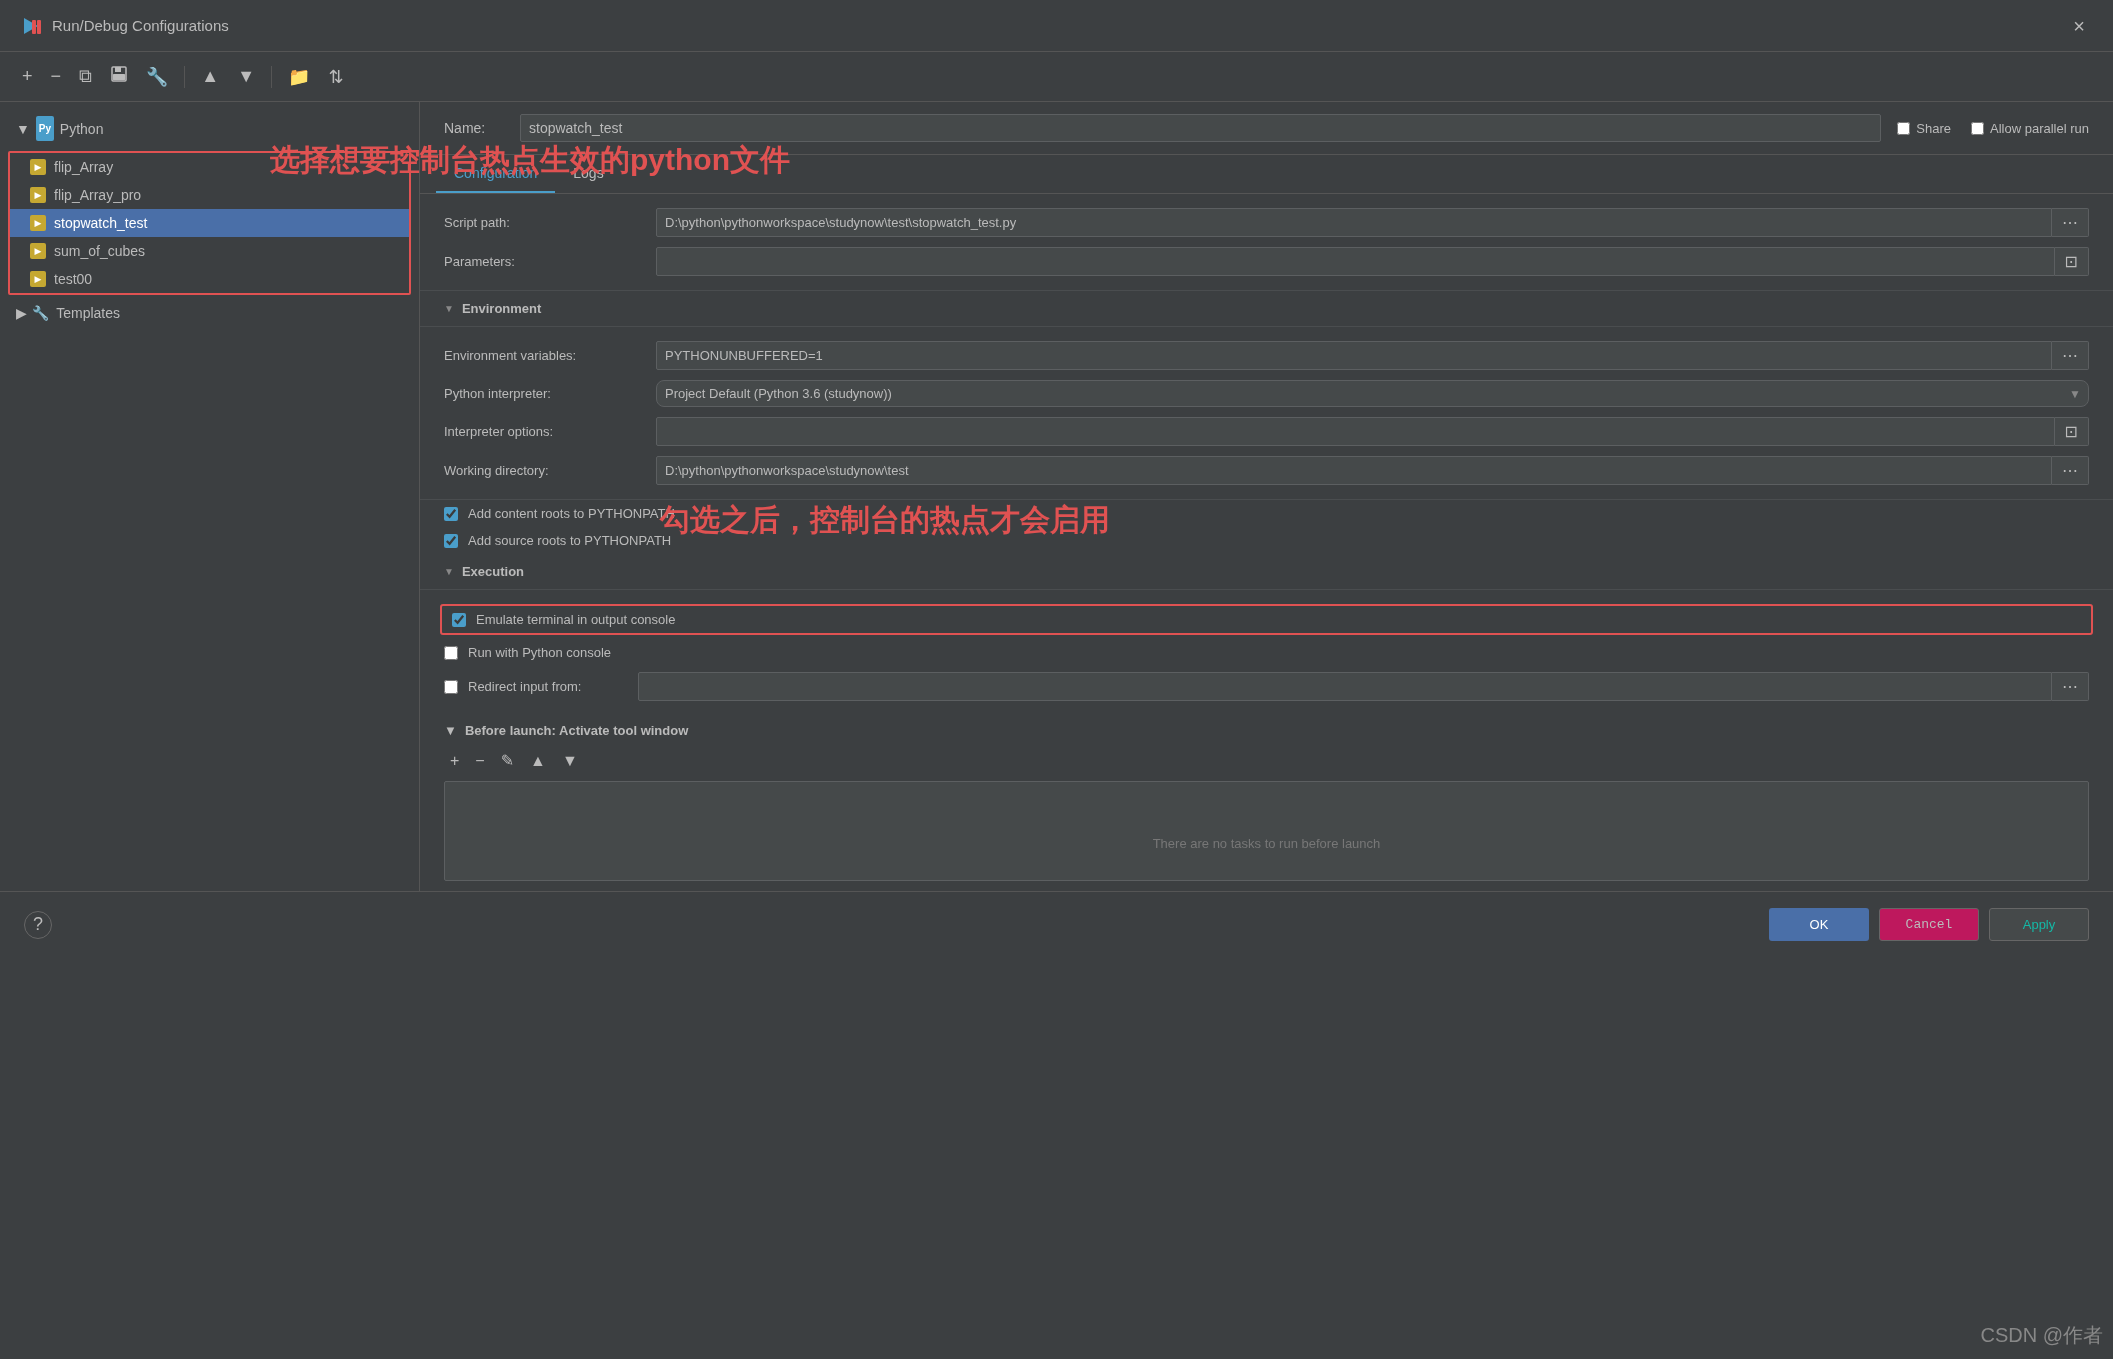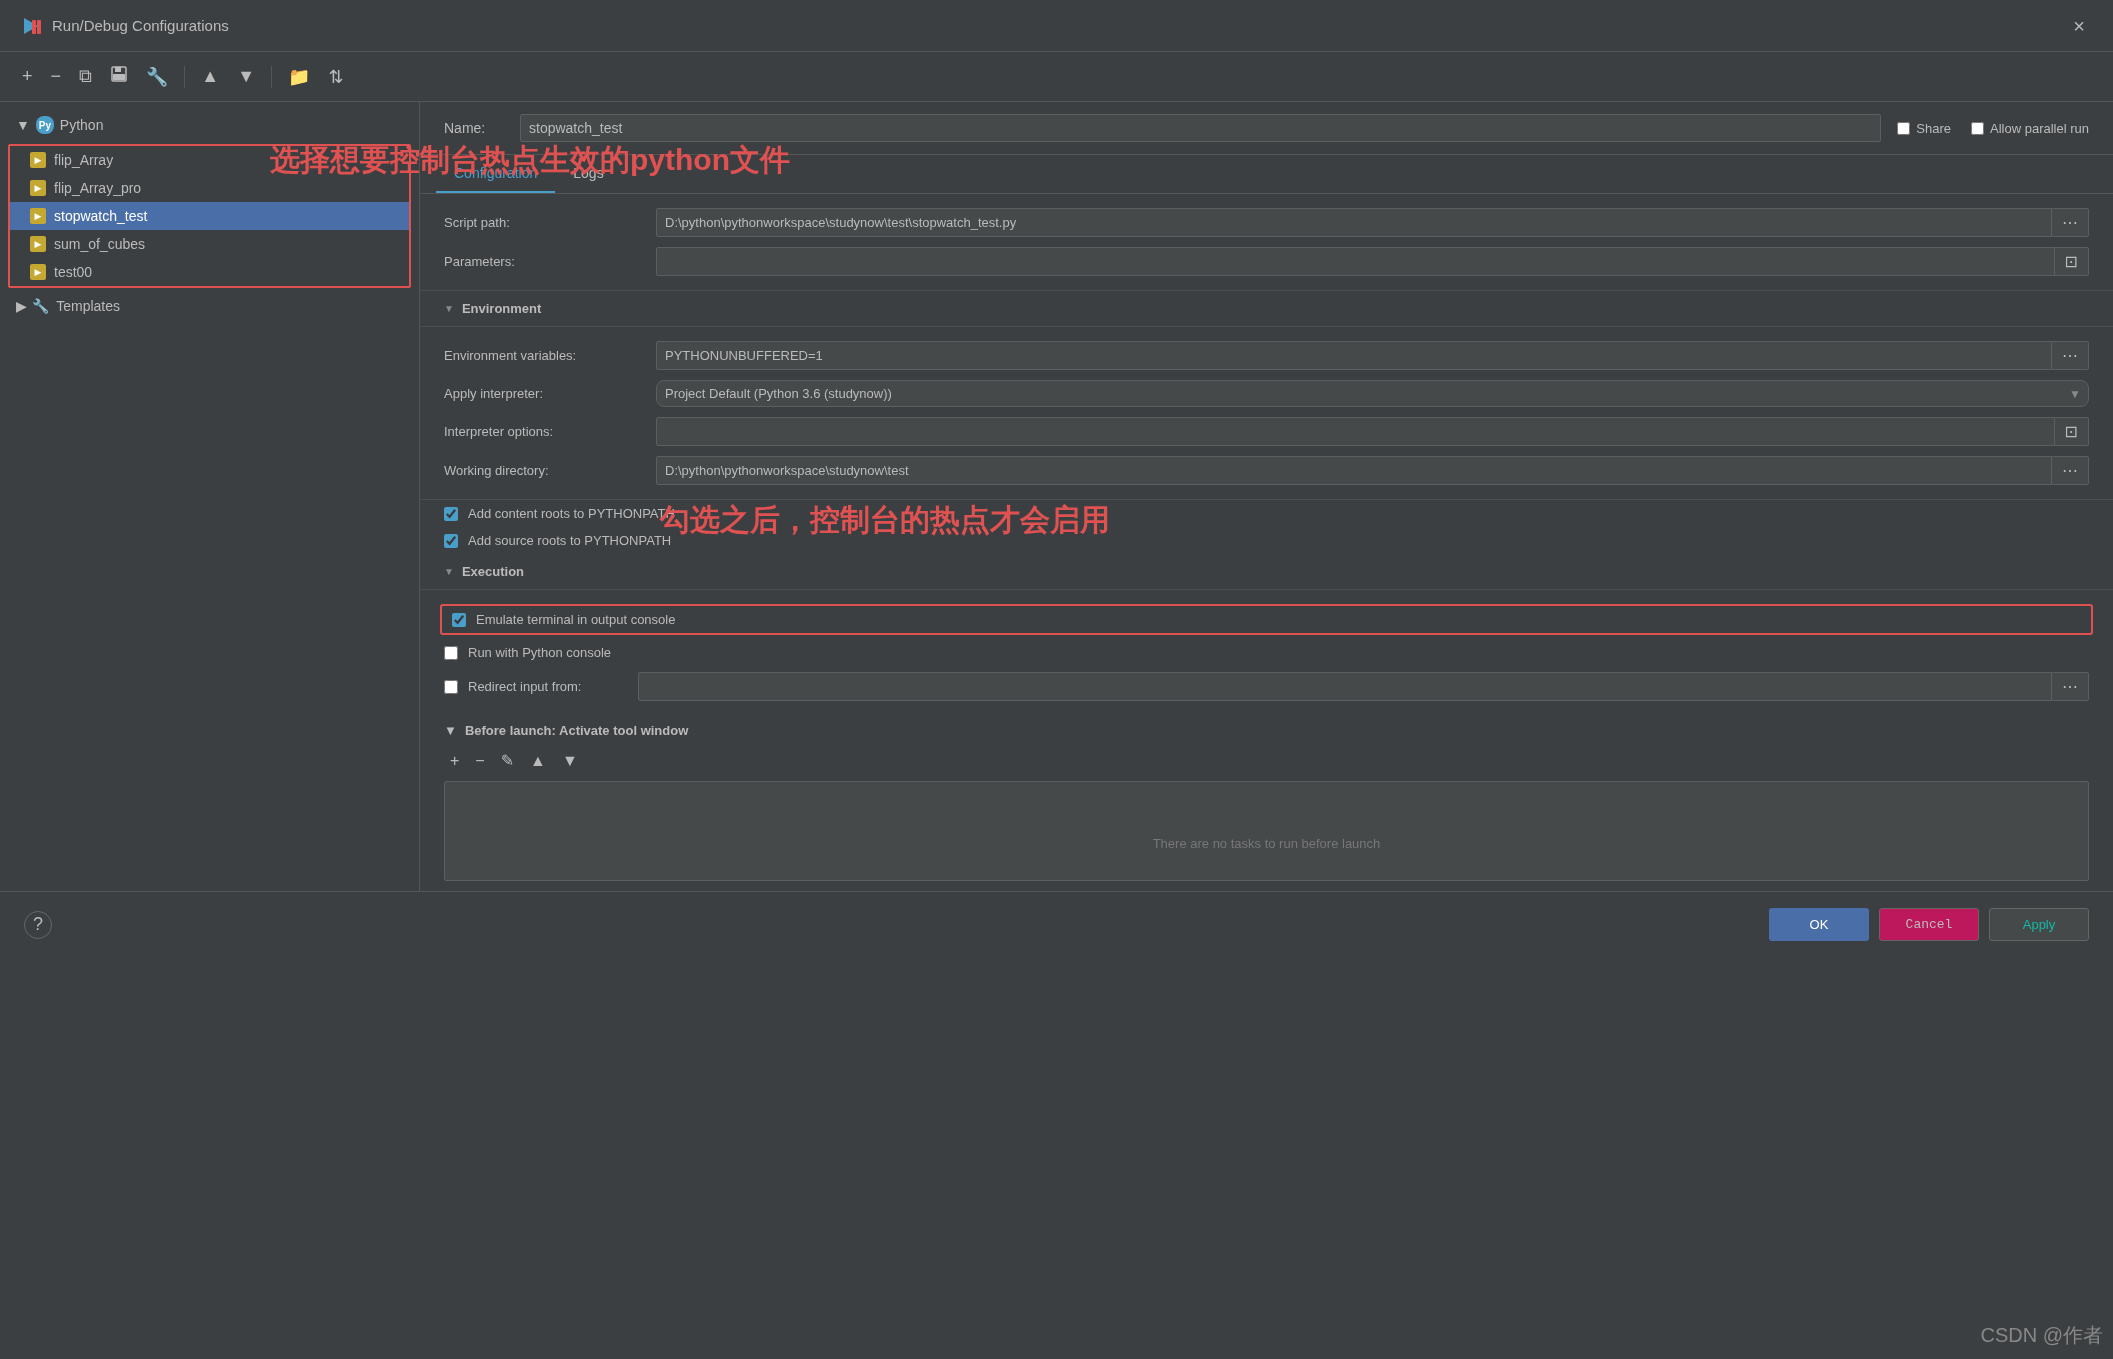--- a/index.html
+++ b/index.html
@@ -105,23 +105,23 @@
       display: flex;
       align-items: center;
       gap: 6px;
       cursor: pointer;
       color: #bbbbbb;
       font-size: 14px;
     }
 
     .python-icon {
       width: 18px;
-      height: 18px;
+      height: 25px;
       background: #4a9eca;
-      border-radius: 8px;
+      border-radius: 2px;
       display: flex;
       align-items: center;
       justify-content: center;
       font-size: 10px;
       color: #fff;
       font-weight: bold;
       flex-shrink: 0;
     }
 
     .yellow-icon {
@@ -664,21 +664,21 @@
         <div class="form-section">
           <div class="form-row">
             <span class="form-label">Environment variables:</span>
             <div class="input-with-btn">
               <input class="form-input" type="text" value="PYTHONUNBUFFERED=1" style="">
               <button class="browse-btn">⋯</button>
             </div>
           </div>
 
           <div class="form-row">
-            <span class="form-label">Apply interpreter:</span>
+            <span class="form-label">Python interpreter:</span>
             <div class="select-with-arrow">
               <select class="select-input">
                 <option>Project Default (Python 3.6 (studynow))</option>
               </select>
               <span class="select-arrow">▼</span>
             </div>
           </div>
 
           <div class="form-row">
             <span class="form-label">Interpreter options:</span>

